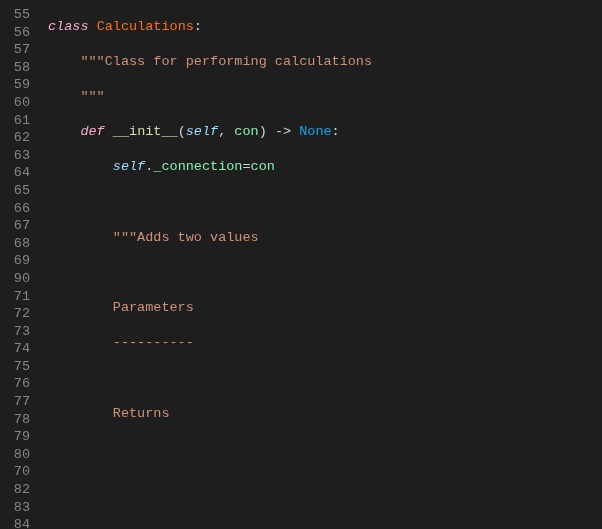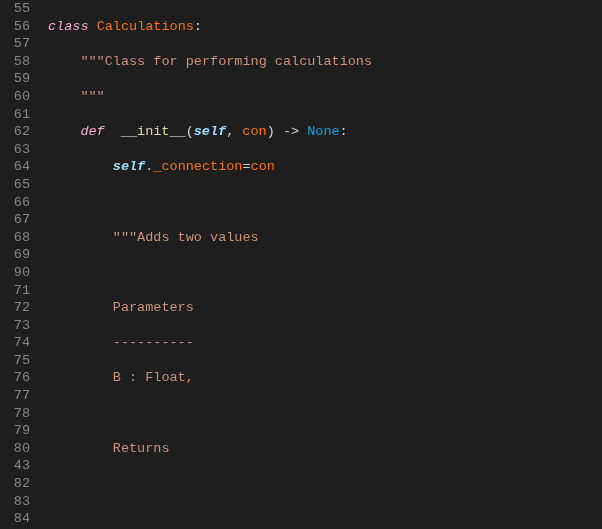--- a/index.html
+++ b/index.html
@@ -13,44 +13,44 @@
   }
   .editor {
     display: flex;
     width: 602px;
     height: 529px;
     background: #1e1e1e;
   }
   .gutter {
     width: 44px;
     flex: none;
-    padding-top: 0;
+    padding-top: 6px;
     color: #858585;
     text-align: right;
     user-select: none;
   }
   .gutter .ln {
     height: 17.6px;
     padding-right: 14px;
   }
   .code {
     flex: 1;
     white-space: pre;
     color: #d4d4d4;
     padding-left: 4px;
   }
   .line {
     height: 17.6px;
   }
   .tk-kw      { color: #f9a8d4; font-style: italic; }
   .tk-none    { color: #0ea5e9; }
   .tk-class   { color: #f97316; }
-  .tk-func    { color: #dcdcaa; margin-left: 8px; }
-  .tk-self    { color: #9cdcfe; font-style: italic; font-weight: bold; }
-  .tk-param   { color: #f97316; }
+  .tk-func    { color: #dcdcaa; }
+  .tk-self    { color: #9cdcfe; font-style: italic; }
+  .tk-param   { color: #86efac; }
   .tk-str     { color: #ce9178; }
   .tk-punct   { color: #d4d4d4; }
   .tk-op      { color: #d4d4d4; }
 </style>
 </head>
 <body>
 
 <div class="editor">
   <div class="gutter" id="gutter">
       <div class="ln">55</div>
@@ -72,37 +72,36 @@
       <div class="ln">71</div>
       <div class="ln">72</div>
       <div class="ln">73</div>
       <div class="ln">74</div>
       <div class="ln">75</div>
       <div class="ln">76</div>
       <div class="ln">77</div>
       <div class="ln">78</div>
       <div class="ln">79</div>
       <div class="ln">80</div>
-      <div class="ln">43</div>
+      <div class="ln">70</div>
       <div class="ln">82</div>
       <div class="ln">83</div>
       <div class="ln">84</div>
     </div>
   <div class="code">
 <div class="line"><span class="tk-kw">class</span><span> </span><span class="tk-class">Calculations</span><span class="tk-punct">:</span></div>
 <div class="line">    <span class="tk-str">"""Class for performing calculations</span></div>
 <div class="line">    <span class="tk-str">"""</span></div>
 <div class="line">    <span class="tk-kw">def</span><span> </span><span class="tk-func">__init__</span><span class="tk-punct">(</span><span class="tk-self">self</span><span class="tk-punct">, </span><span class="tk-param">con</span><span class="tk-punct">)</span><span class="tk-punct"> -&gt; </span><span class="tk-none">None</span><span class="tk-punct">:</span></div>
 <div class="line">        <span class="tk-self">self</span><span class="tk-punct">.</span><span class="tk-param">_connection</span><span class="tk-op">=</span><span class="tk-param">con</span></div>
 <div class="line"></div>
 <div class="line">        <span class="tk-str">"""Adds two values</span></div>
 <div class="line"></div>
 <div class="line">        <span class="tk-str">Parameters</span></div>
 <div class="line">        <span class="tk-str">----------</span></div>
-<div class="line">        <span class="tk-str">B : Float,</span></div>
 <div class="line"></div>
 <div class="line">        <span class="tk-str">Returns</span></div>
 
 
 
 
 
 
 
 

